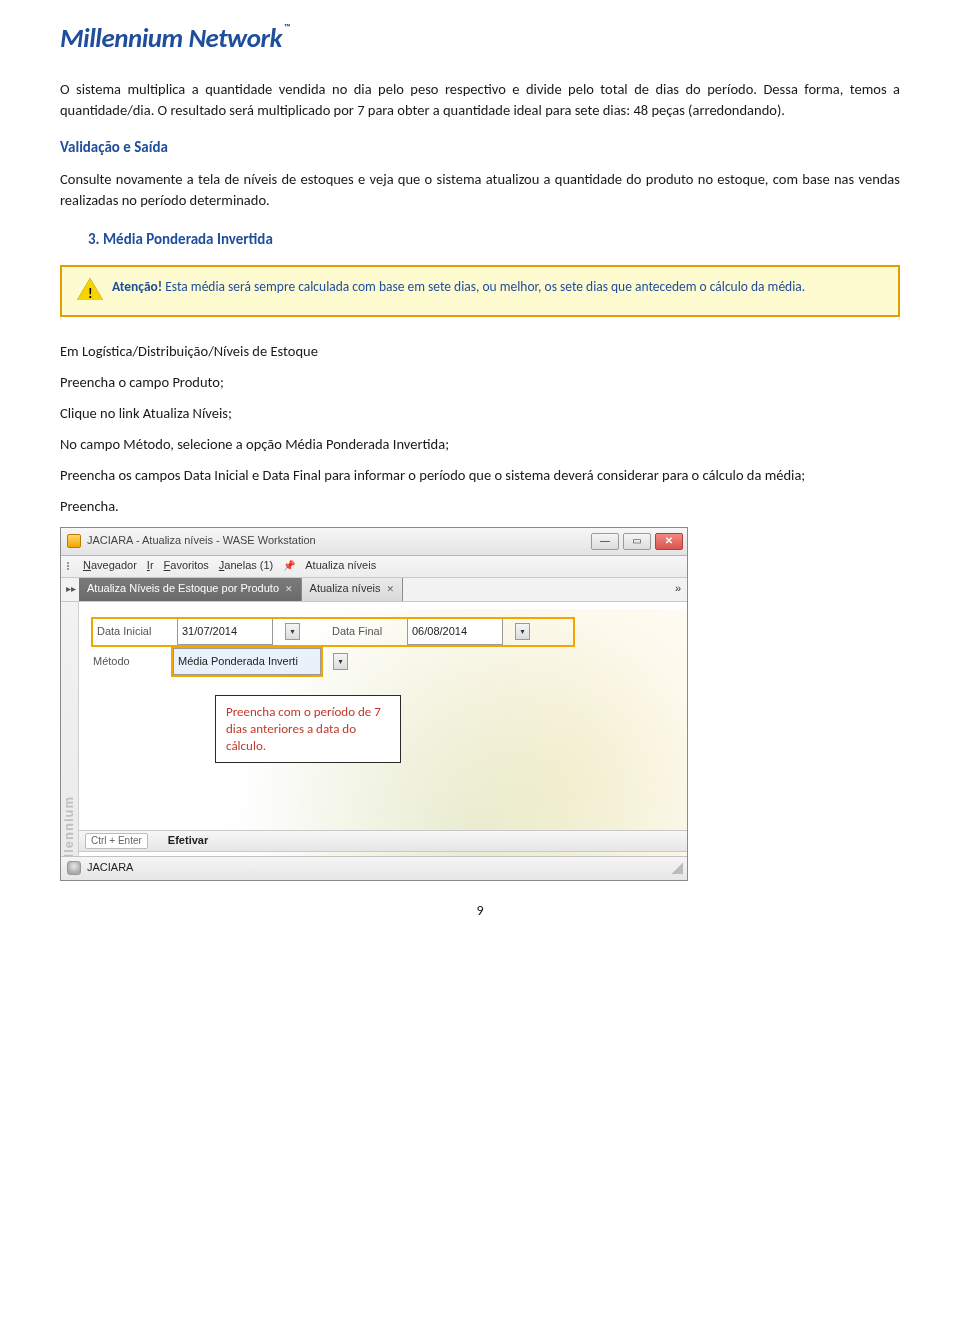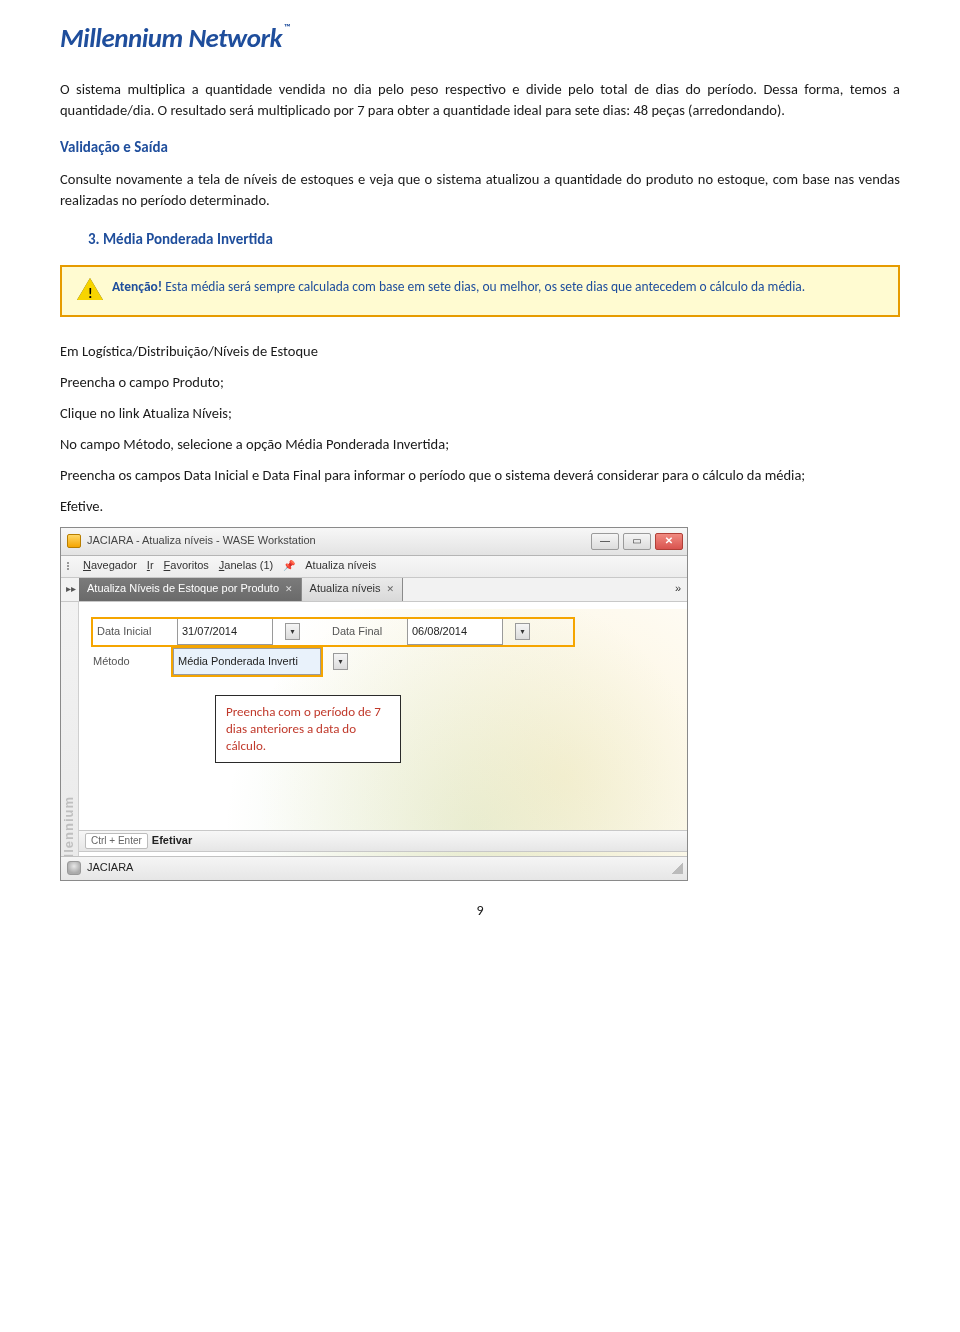--- a/index.html
+++ b/index.html
@@ -228,21 +228,21 @@
     line-height: 1.3;
   }
 
   .efetivar-bar {
     position: absolute; left: 18px; right: 0; bottom: 28px;
     height: 22px;
     background: linear-gradient(#f7f7f7,#e6e6e6);
     border-top: 1px solid #c8c8c8;
     border-bottom: 1px solid #c8c8c8;
     display: flex; align-items:center;
-    padding-left: 6px; gap: 4px;
+    padding-left: 6px; gap: 20px;
     font-size: 11px;
   }
   .ef-key {
     border: 1px solid #bcbcbc;
     background: #fff;
     padding: 0 5px;
     border-radius: 2px;
     color:#666;
     font-size: 10px;
   }
@@ -296,21 +296,21 @@
     </div>
   </div>
 </div>
 
 <div class="steps">
   <p>Em Logística/Distribuição/Níveis de Estoque</p>
   <p>Preencha o campo Produto;</p>
   <p>Clique no link Atualiza Níveis;</p>
   <p>No campo Método, selecione a opção Média Ponderada Invertida;</p>
   <p>Preencha os campos Data Inicial e Data Final para informar o período que o sistema deverá considerar para o cálculo da média;</p>
-  <p>Efetive.</p>
+  <p>Preencha.</p>
 </div>
 
 <div class="app-window">
   <div class="titlebar">
     <div class="title-icon"></div>
     <div class="title-text">JACIARA - Atualiza níveis - WASE Workstation</div>
     <div class="win-btns">
       <div class="win-btn">—</div>
       <div class="win-btn">▭</div>
       <div class="win-btn close">✕</div>

